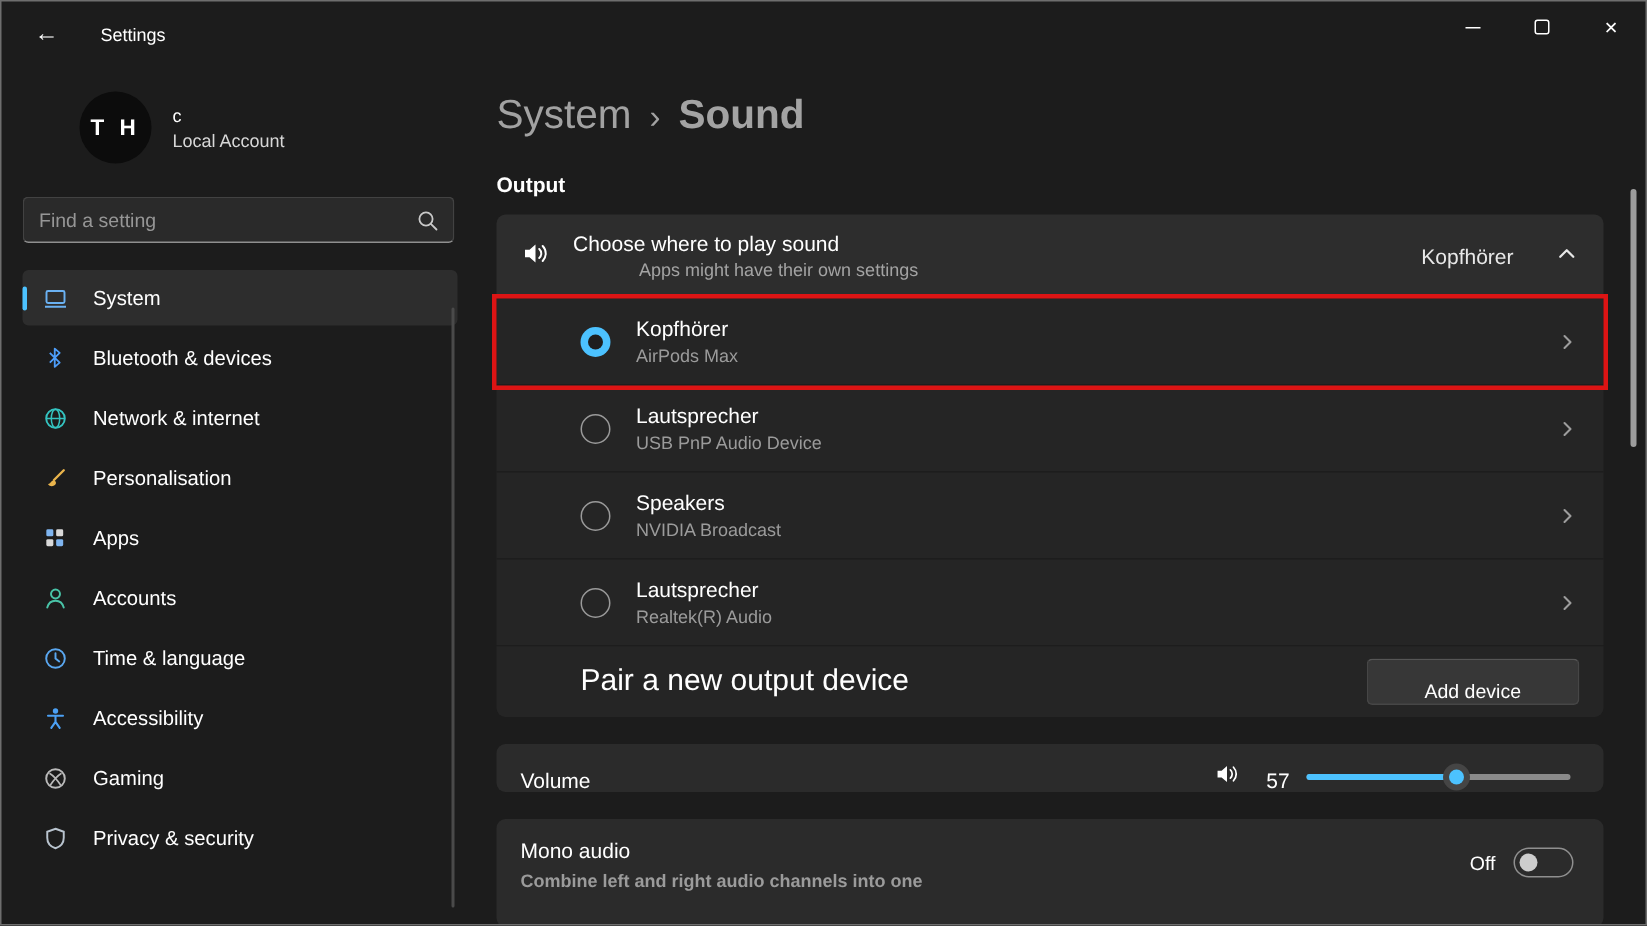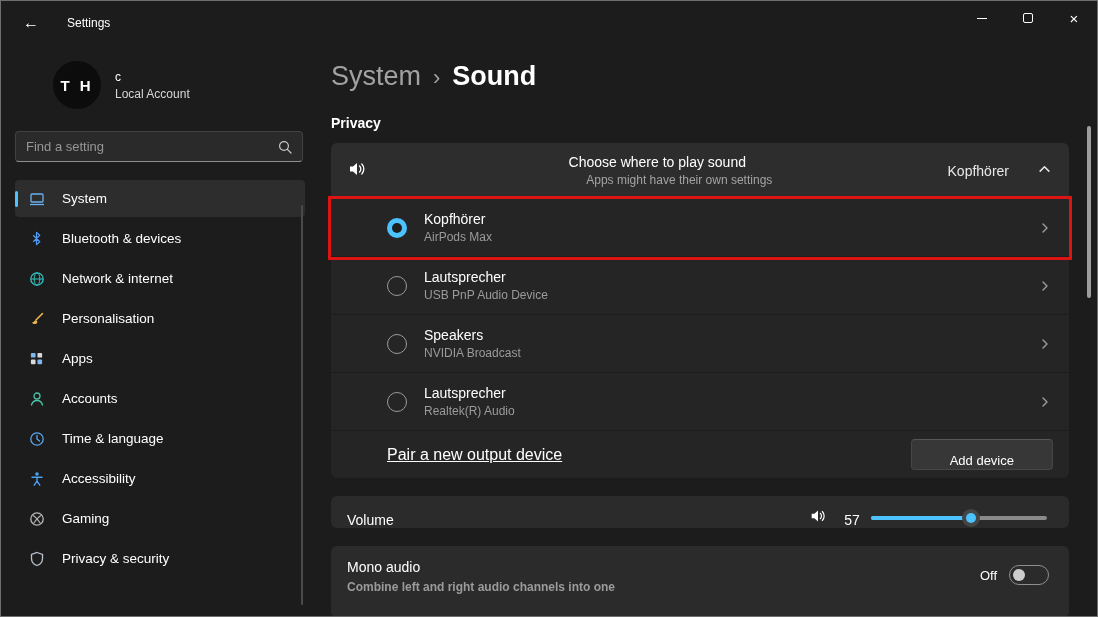--- a/index.html
+++ b/index.html
@@ -49,46 +49,46 @@
               transform:translateY(-50%); width:3px; height:16px; border-radius:2px; background:#4cc2ff; }
   .nav-icon { width:17px; height:17px; display:flex; align-items:center; justify-content:center; }
   .sidebar-scroll { position:absolute; left:300px; top:160px; width:2px; height:400px;
                     background:#4a4a4a; border-radius:1px; }
 
   
   .main { position:absolute; left:330px; top:44px; width:738px; bottom:0; }
   .breadcrumb { margin-top:16px; font-size:27px; display:flex; align-items:baseline; gap:12px; }
   .bc-parent { color:#a2a2a2; font-weight:400; cursor:pointer; }
   .bc-sep { color:#a2a2a2; font-size:22px; }
-  .bc-current { color:#ffffff; font-weight:700; }
+  .bc-current { color:#a3a3a3; font-weight:700; }
 
   .section-label { margin-top:23px; font-size:14px; font-weight:700; }
 
   .card-group { position:relative; margin-top:12px; border-radius:6px; overflow:visible; }
   .row { display:flex; align-items:center; }
   .header-row { height:55px; background:#2d2d2d; border-radius:6px 6px 0 0;
-                padding:0 18px 0 16px; gap:15px;text-align:center; }
+                padding:0 18px 0 16px; gap:15px; }
   .hdr-text { flex:1; }
   .hdr-title { font-size:14px; }
   .hdr-sub { font-size:12px; color:#a3a3a3; margin-top:3px;margin-left:44px; }
   .hdr-value { font-size:14px; color:#e8e8e8; margin-right:14px; }
 
   .device-row { height:58px; background:#252525; border-top:1px solid #1d1d1d;
                 padding-left:56px; cursor:pointer; }
   .radio { width:20px; height:20px; border-radius:50%; border:1px solid #9a9a9a; flex:0 0 auto; }
   .radio.selected { border:none; background:#4cc2ff; position:relative; }
   .radio.selected::after { content:""; position:absolute; inset:5px; border-radius:50%; background:#1e1e1e; }
   .dev-text { margin-left:17px; flex:1; }
   .dev-name { font-size:14px; }
   .dev-desc { font-size:12px; color:#9b9b9b; margin-top:3px; }
   .chev-right { padding-right:18px; display:flex; }
 
   .pair-row { height:48px; background:#252525; border-top:1px solid #1d1d1d;
               border-radius:0 0 6px 6px; padding:0 16px 0 56px; }
-  .pair-label { flex:1; font-size:16px;text-decoration:underline; }
+  .pair-label { flex:1; font-size:20px; }
   .add-btn { height:31px; padding:13px 38px; background:#373737; border:1px solid #464646;
              border-top-color:#565656; border-radius:4px; color:#fff; font-size:13px;
              font-family:"Liberation Sans","DejaVu Sans",sans-serif; cursor:pointer; }
 
   .annotation { position:absolute; left:-3px; right:-3px; top:53px; height:64px;
                 border:3px solid #dd1414; pointer-events:none; z-index:5; }
 
   .volume-card { margin-top:18px; height:32px; background:#2b2b2b; border-radius:6px;
                  display:flex; align-items:flex-end; padding:0 22px 0 16px; }
   .vol-label { flex:1; font-size:14px; }
@@ -252,21 +252,21 @@
 </aside>
 
 <main class="main">
 
   <div class="breadcrumb">
     <span class="bc-parent">System</span>
     <span class="bc-sep">›</span>
     <span class="bc-current">Sound</span>
   </div>
 
-  <div class="section-label">Privacy</div>
+  <div class="section-label">Output</div>
 
   <div class="card-group">
 
     <div class="row header-row">
       <span>
         <svg viewBox="0 0 20 20" width="20" height="20">
             <path d="M3 7.5v5h3l4 3.5v-12l-4 3.5z" fill="#fff"></path>
             <path d="M12.5 7a4 4 0 010 6M14.8 5a7.2 7.2 0 010 10" stroke="#fff" stroke-width="1.3" fill="none" stroke-linecap="round"></path>
           </svg>
       </span>

